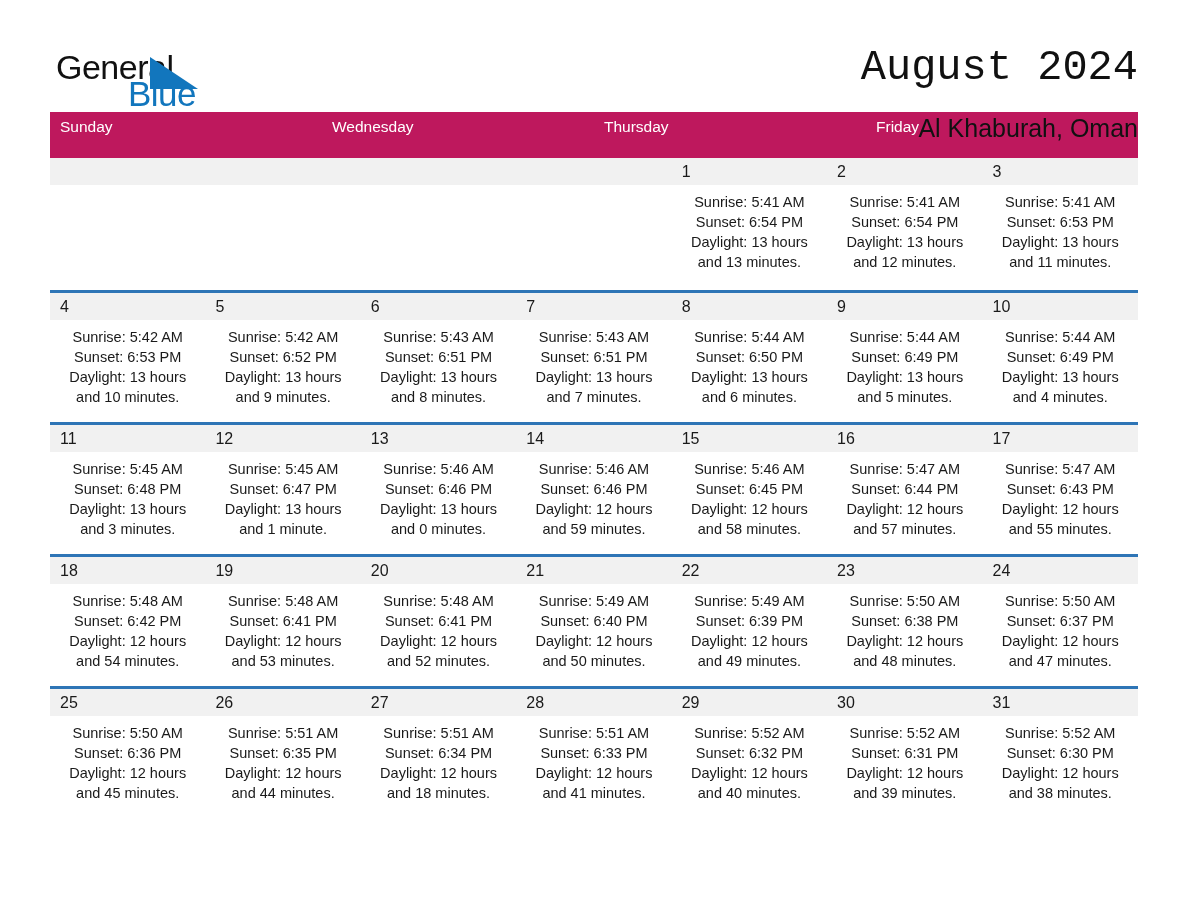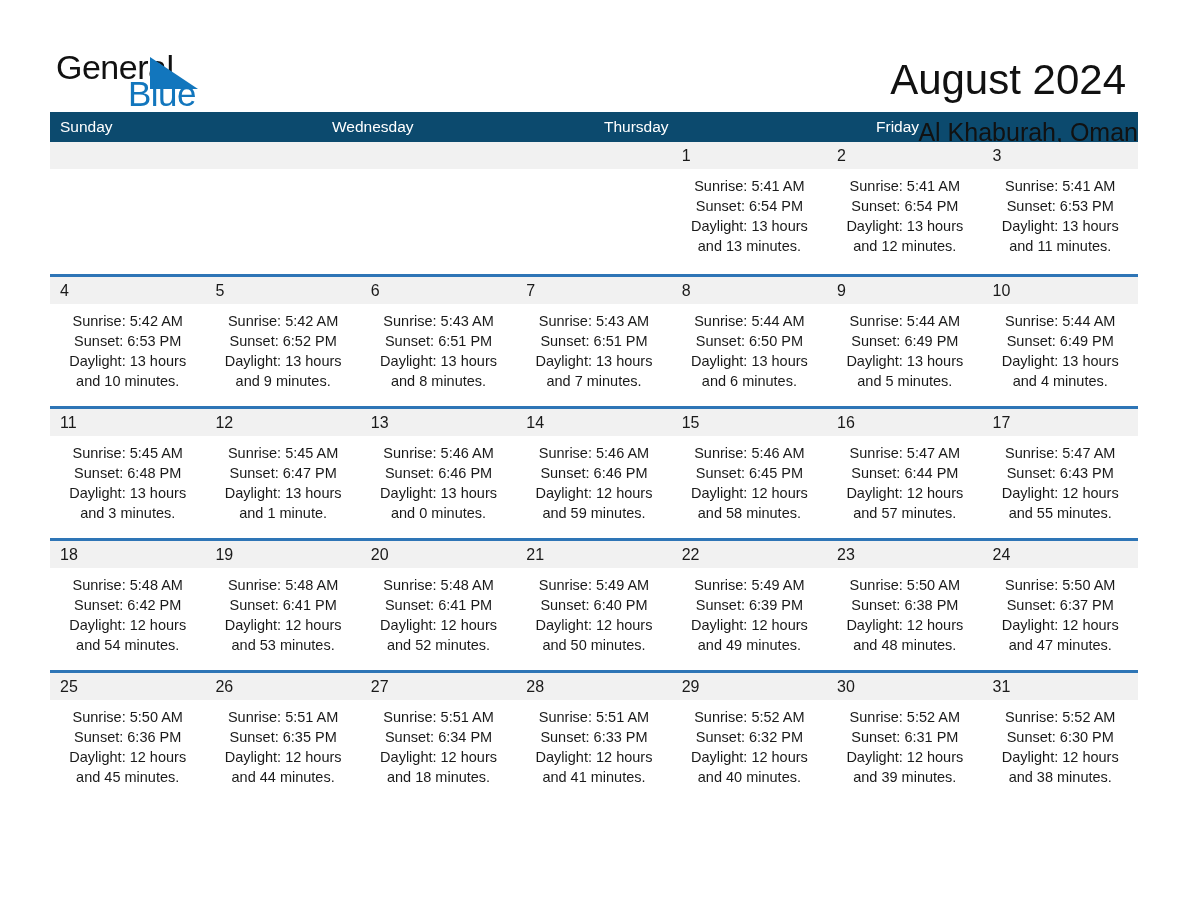--- a/index.html
+++ b/index.html
@@ -65,38 +65,39 @@
   .title-wrap {
     text-align: right;
     flex: 1 1 auto;
     padding-top: 0px;
   }
   .title {
     font-size: 42px;
     line-height: 48px;
     color: #111111;
     font-weight: normal;
-    margin: 12px;
+    margin: 0;
+    font-family: Liberation Mono, monospace;
   }
   .subtitle {
     font-size: 25px;
     line-height: 32px;
     color: #111111;
-    margin: 8px 0 0 0;
+    margin: 20px 0 0 0;
     font-weight: normal;
   }
 
   
   .calendar {
     width: 1088px;
   }
   .dow-row {
     display: flex;
-    background: #0c4a6e;
-    height: 30px;
+    background: #be185d;
+    height: 46px;
   }
   .dow {
     flex: 1 1 0;
     color: #ffffff;
     font-size: 15.5px;
     line-height: 30px;
     padding-left: 10px;
     box-sizing: border-box;
     white-space: nowrap;
     overflow: hidden;

